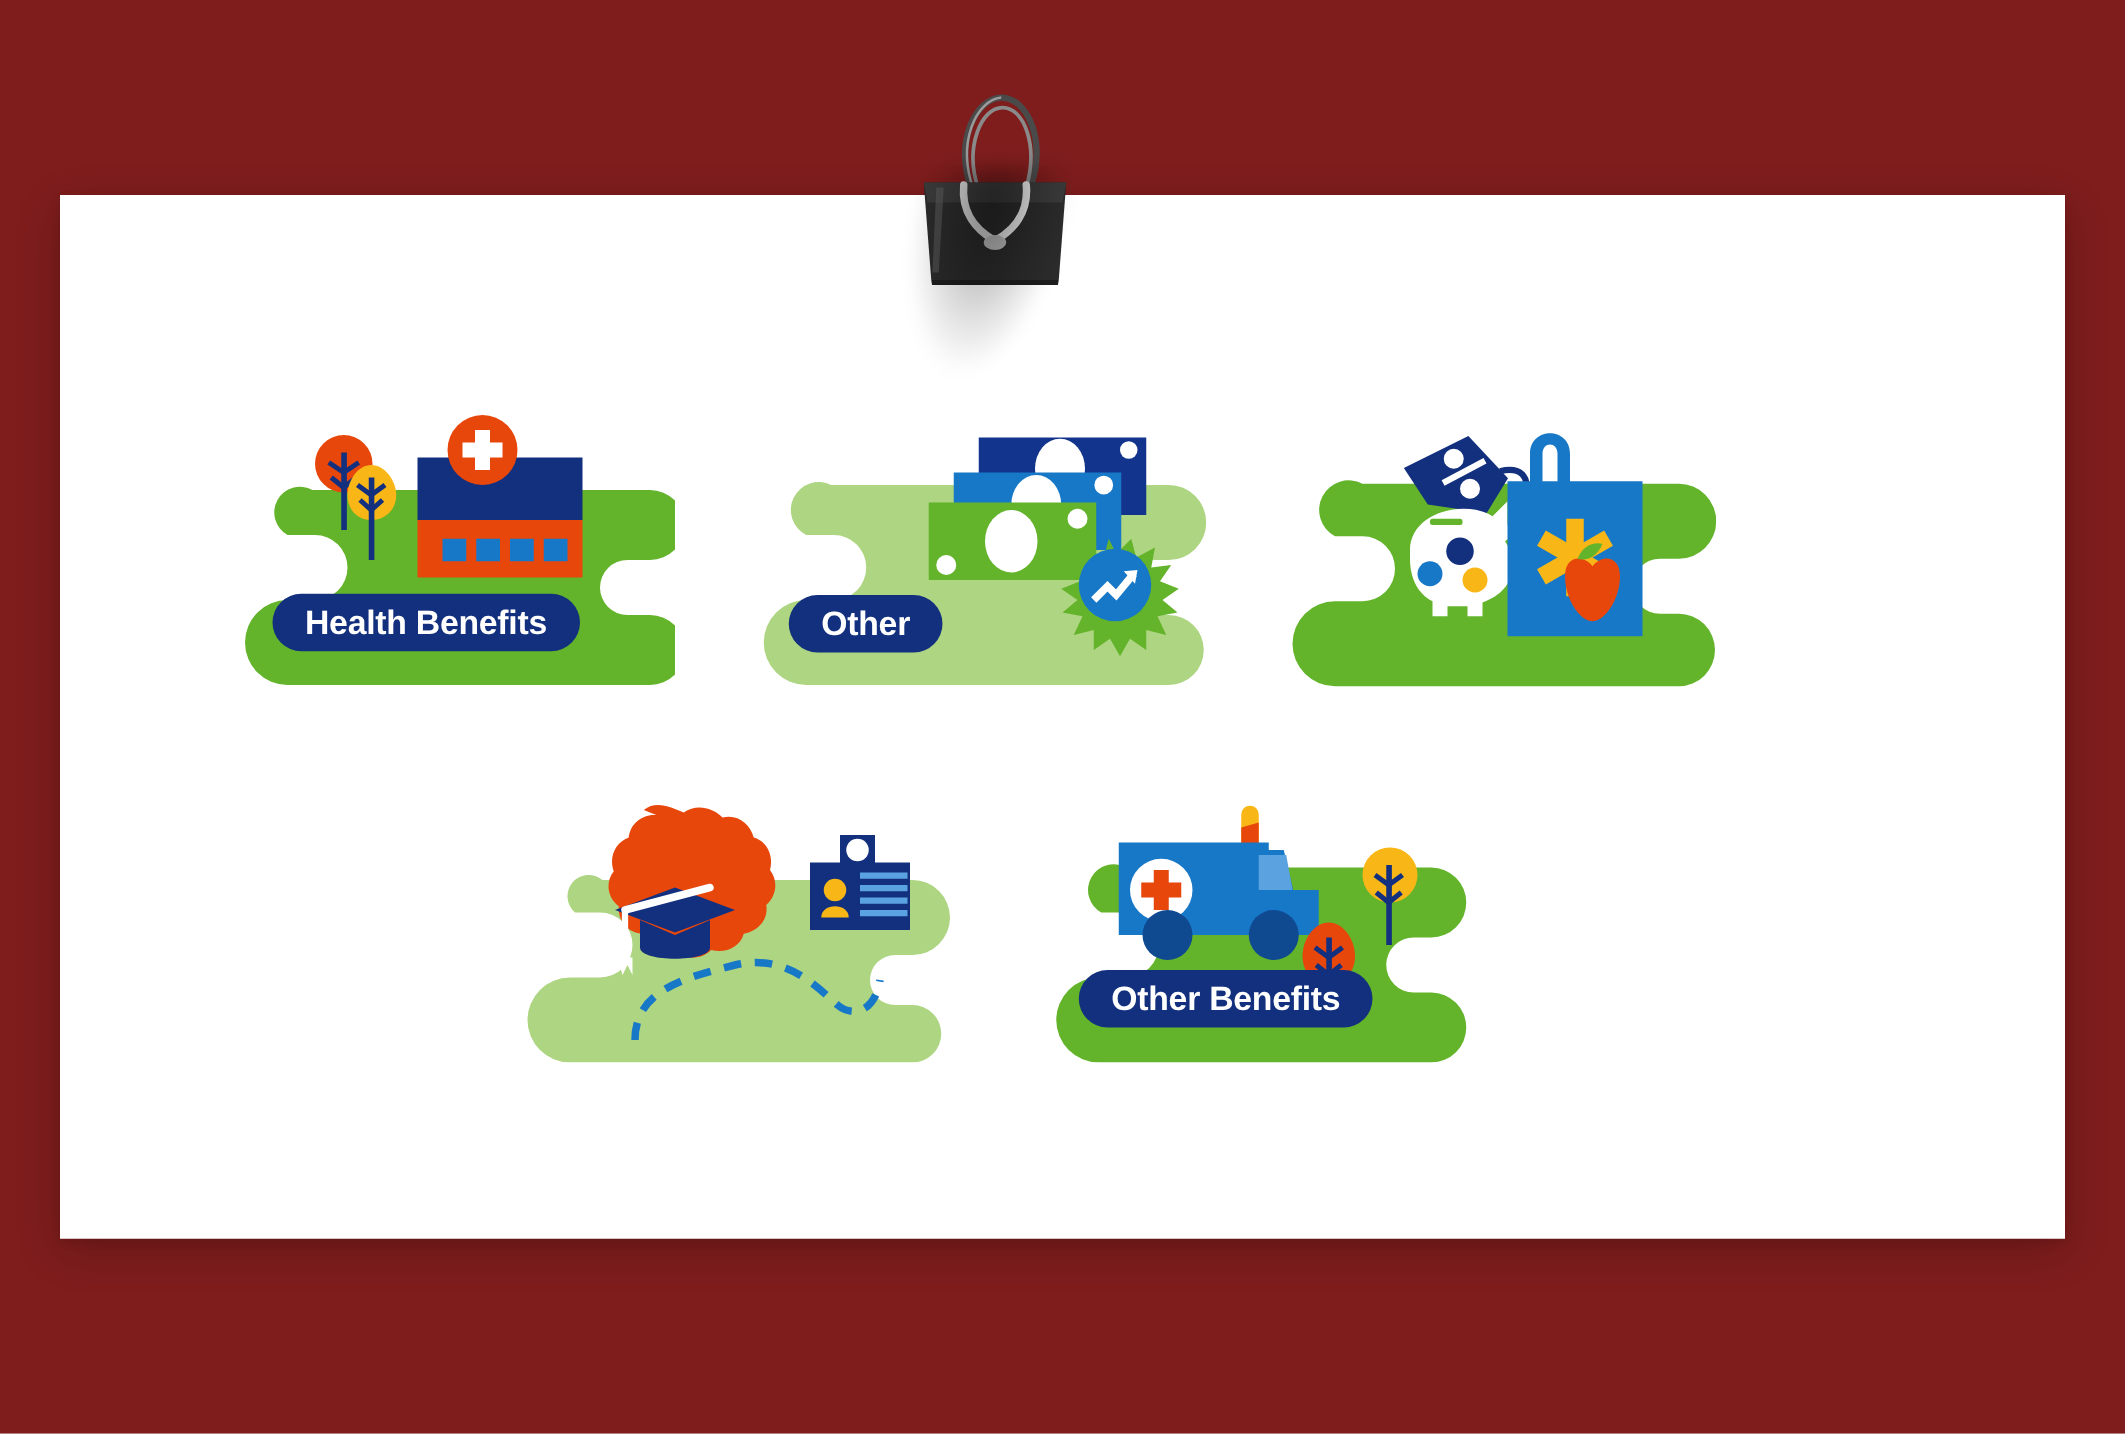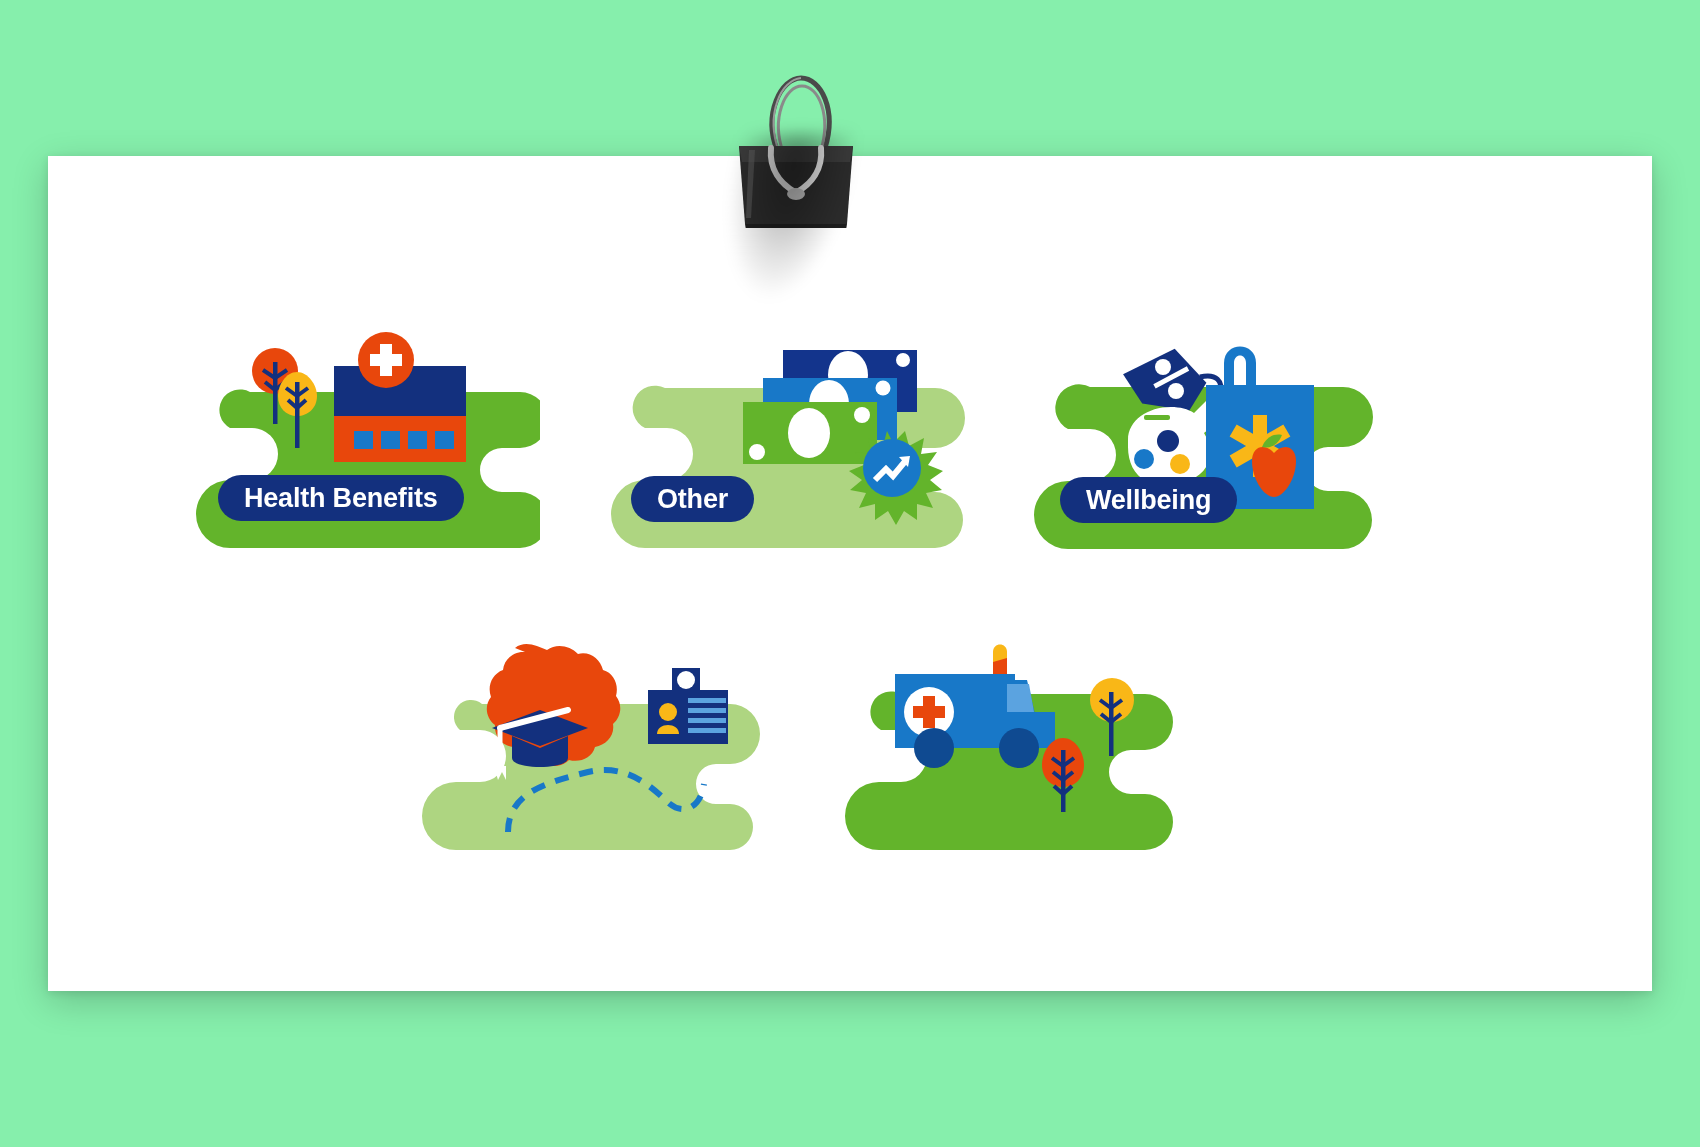--- a/index.html
+++ b/index.html
@@ -9,21 +9,21 @@
     height: 1147px;
     overflow: hidden;
     background: #ffffff;
     font-family: "Liberation Sans", sans-serif;
   }
 
   #stage {
     position: relative;
     width: 1700px;
     height: 1147px;
-    background: #86efac;
+    background: #7f1d1d;
   }
 
   
   .paper {
     position: absolute;
     left: 48px;
     top: 156px;
     width: 1604px;
     height: 835px;
     background: #ffffff;
@@ -267,21 +267,20 @@
           <rect x="225" y="90" width="14" height="62" fill="#f9b717" transform="rotate(120 232 121)"></rect>
         </g>
       </g>
 
       <g>
         <path d="M258 128 C250 118, 236 120, 236 136 C236 154, 248 172, 258 172 C268 172, 280 154, 280 136 C280 120, 266 118, 258 128 Z" fill="#e8470c" transform="translate(-12,0)"></path>
         <path d="M246 122 C250 112, 258 108, 266 110 C262 120, 254 124, 246 122 Z" fill="#63b42b" transform="translate(-12,0)"></path>
       </g>
     </svg>
 
-    <div class="tile-label" style="left:32px; top:152px;">Wellbeing</div>
   </div>
 
   <div class="board" style="left:420px; top:632px; width:345px; height:218px;">
     <svg class="blob" viewBox="0 0 345 218">
       <path d="M62 72
                L310 72
                a30 30 0 0 1 0 60
                L296 132
                a20 20 0 0 0 0 40
                L310 172
@@ -385,15 +384,16 @@
         <path d="M268 76 L257 68 M268 76 L279 68 M268 90 L258 82 M268 90 L278 82" stroke="#13307e" stroke-width="4" fill="none"></path>
       </g>
 
       <g>
         <path d="M220 106 C232 106, 241 120, 241 133 C241 146, 232 155, 220 155 C208 155, 199 146, 199 133 C199 120, 208 106, 220 106 Z" fill="#e8470c"></path>
         <rect x="218" y="118" width="4.5" height="62" fill="#13307e"></rect>
         <path d="M220 134 L209 126 M220 134 L231 126 M220 148 L210 140 M220 148 L230 140 M220 162 L211 154 M220 162 L229 154" stroke="#13307e" stroke-width="4" fill="none"></path>
       </g>
     </svg>
 
+    <div class="tile-label" style="left:20px; top:144px;">Other Benefits</div>
   </div>
 
 </div>
 
 </body></html>

